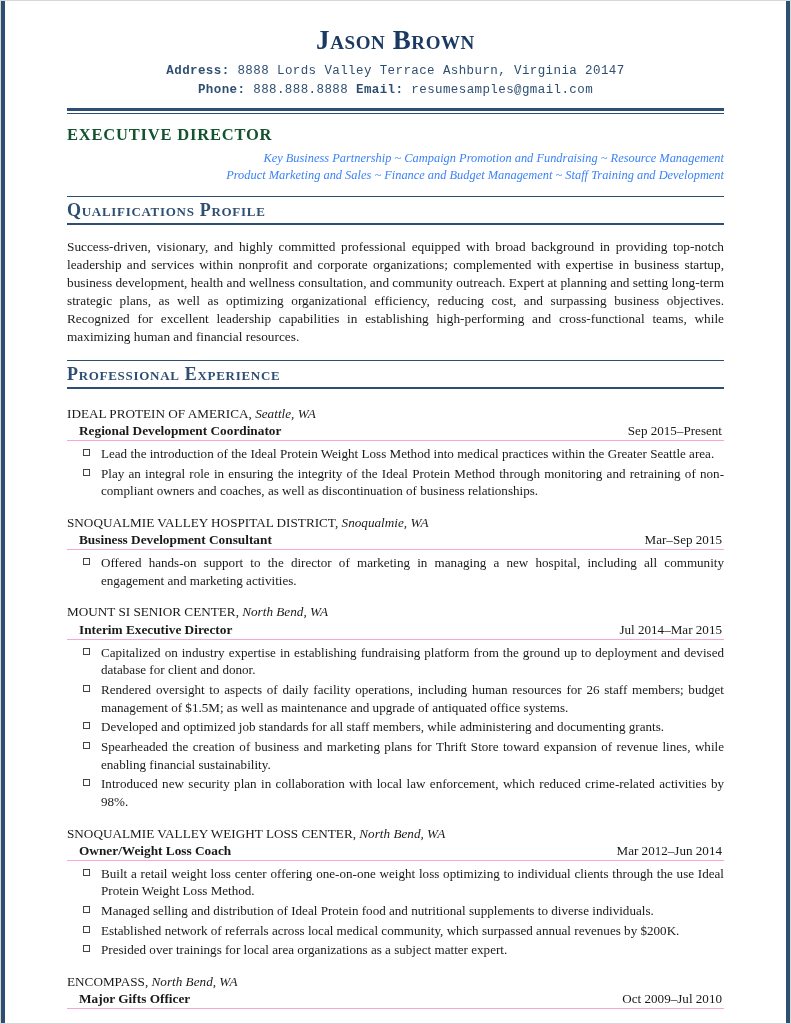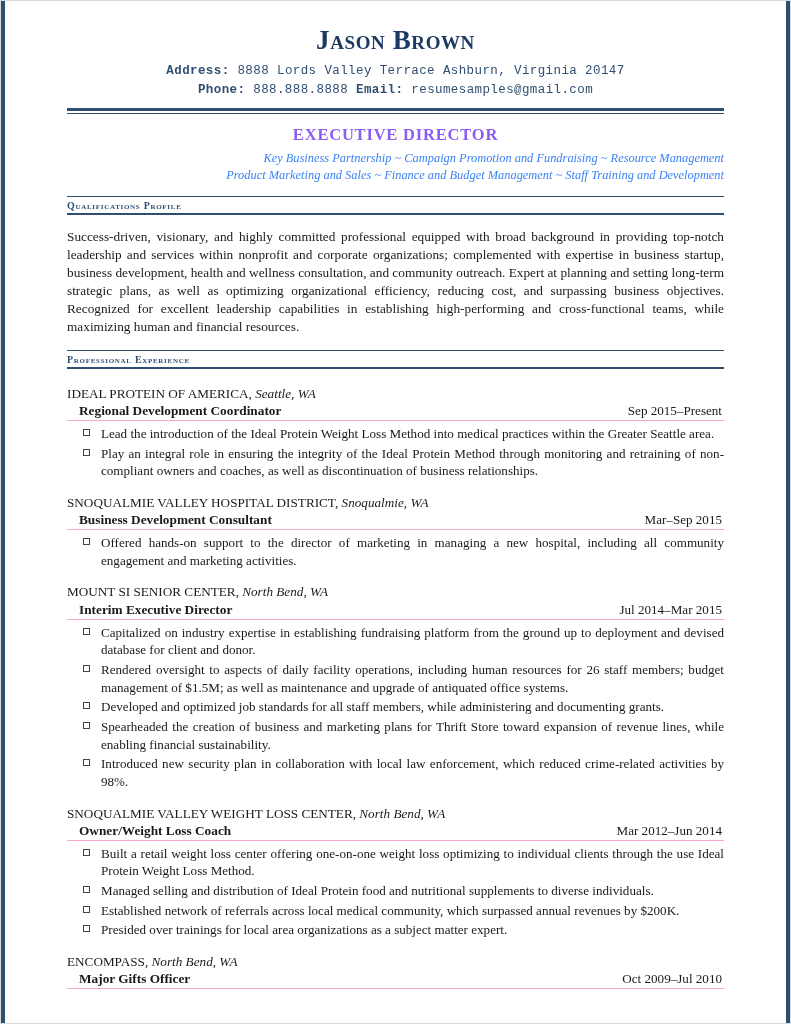--- a/index.html
+++ b/index.html
@@ -65,39 +65,38 @@
   }
   .header-rule {
     margin-top: 7px;
     border-top: 3px solid #2f4f72;
     border-bottom: 1px solid #2f4f72;
     height: 2px;
   }
 
   
   .job-title {
-    text-align: center;
     font-size: 16.5px;
     font-weight: bold;
-    color: #8b5cf6;
+    color: #14532d;
     letter-spacing: 0.8px;
     margin: 11px 0 5px 0;
   }
   .tagline {
     text-align: right;
     font-size: 12.4px;
     font-style: italic;
     color: #3b82f6;
     line-height: 1.42;
   }
 
   
   .section-head {
     margin-top: 11px;
-    font-size: 10px;
+    font-size: 18px;
     font-weight: bold;
     color: #2f4f72;
     font-variant: small-caps;
     letter-spacing: 0.7px;
     padding-bottom: 2px;
     border-bottom: 2px solid #2f4f72;
   }
   .section-head.with-top {
     border-top: 1px solid #2f4f72;
     padding-top: 3px;

